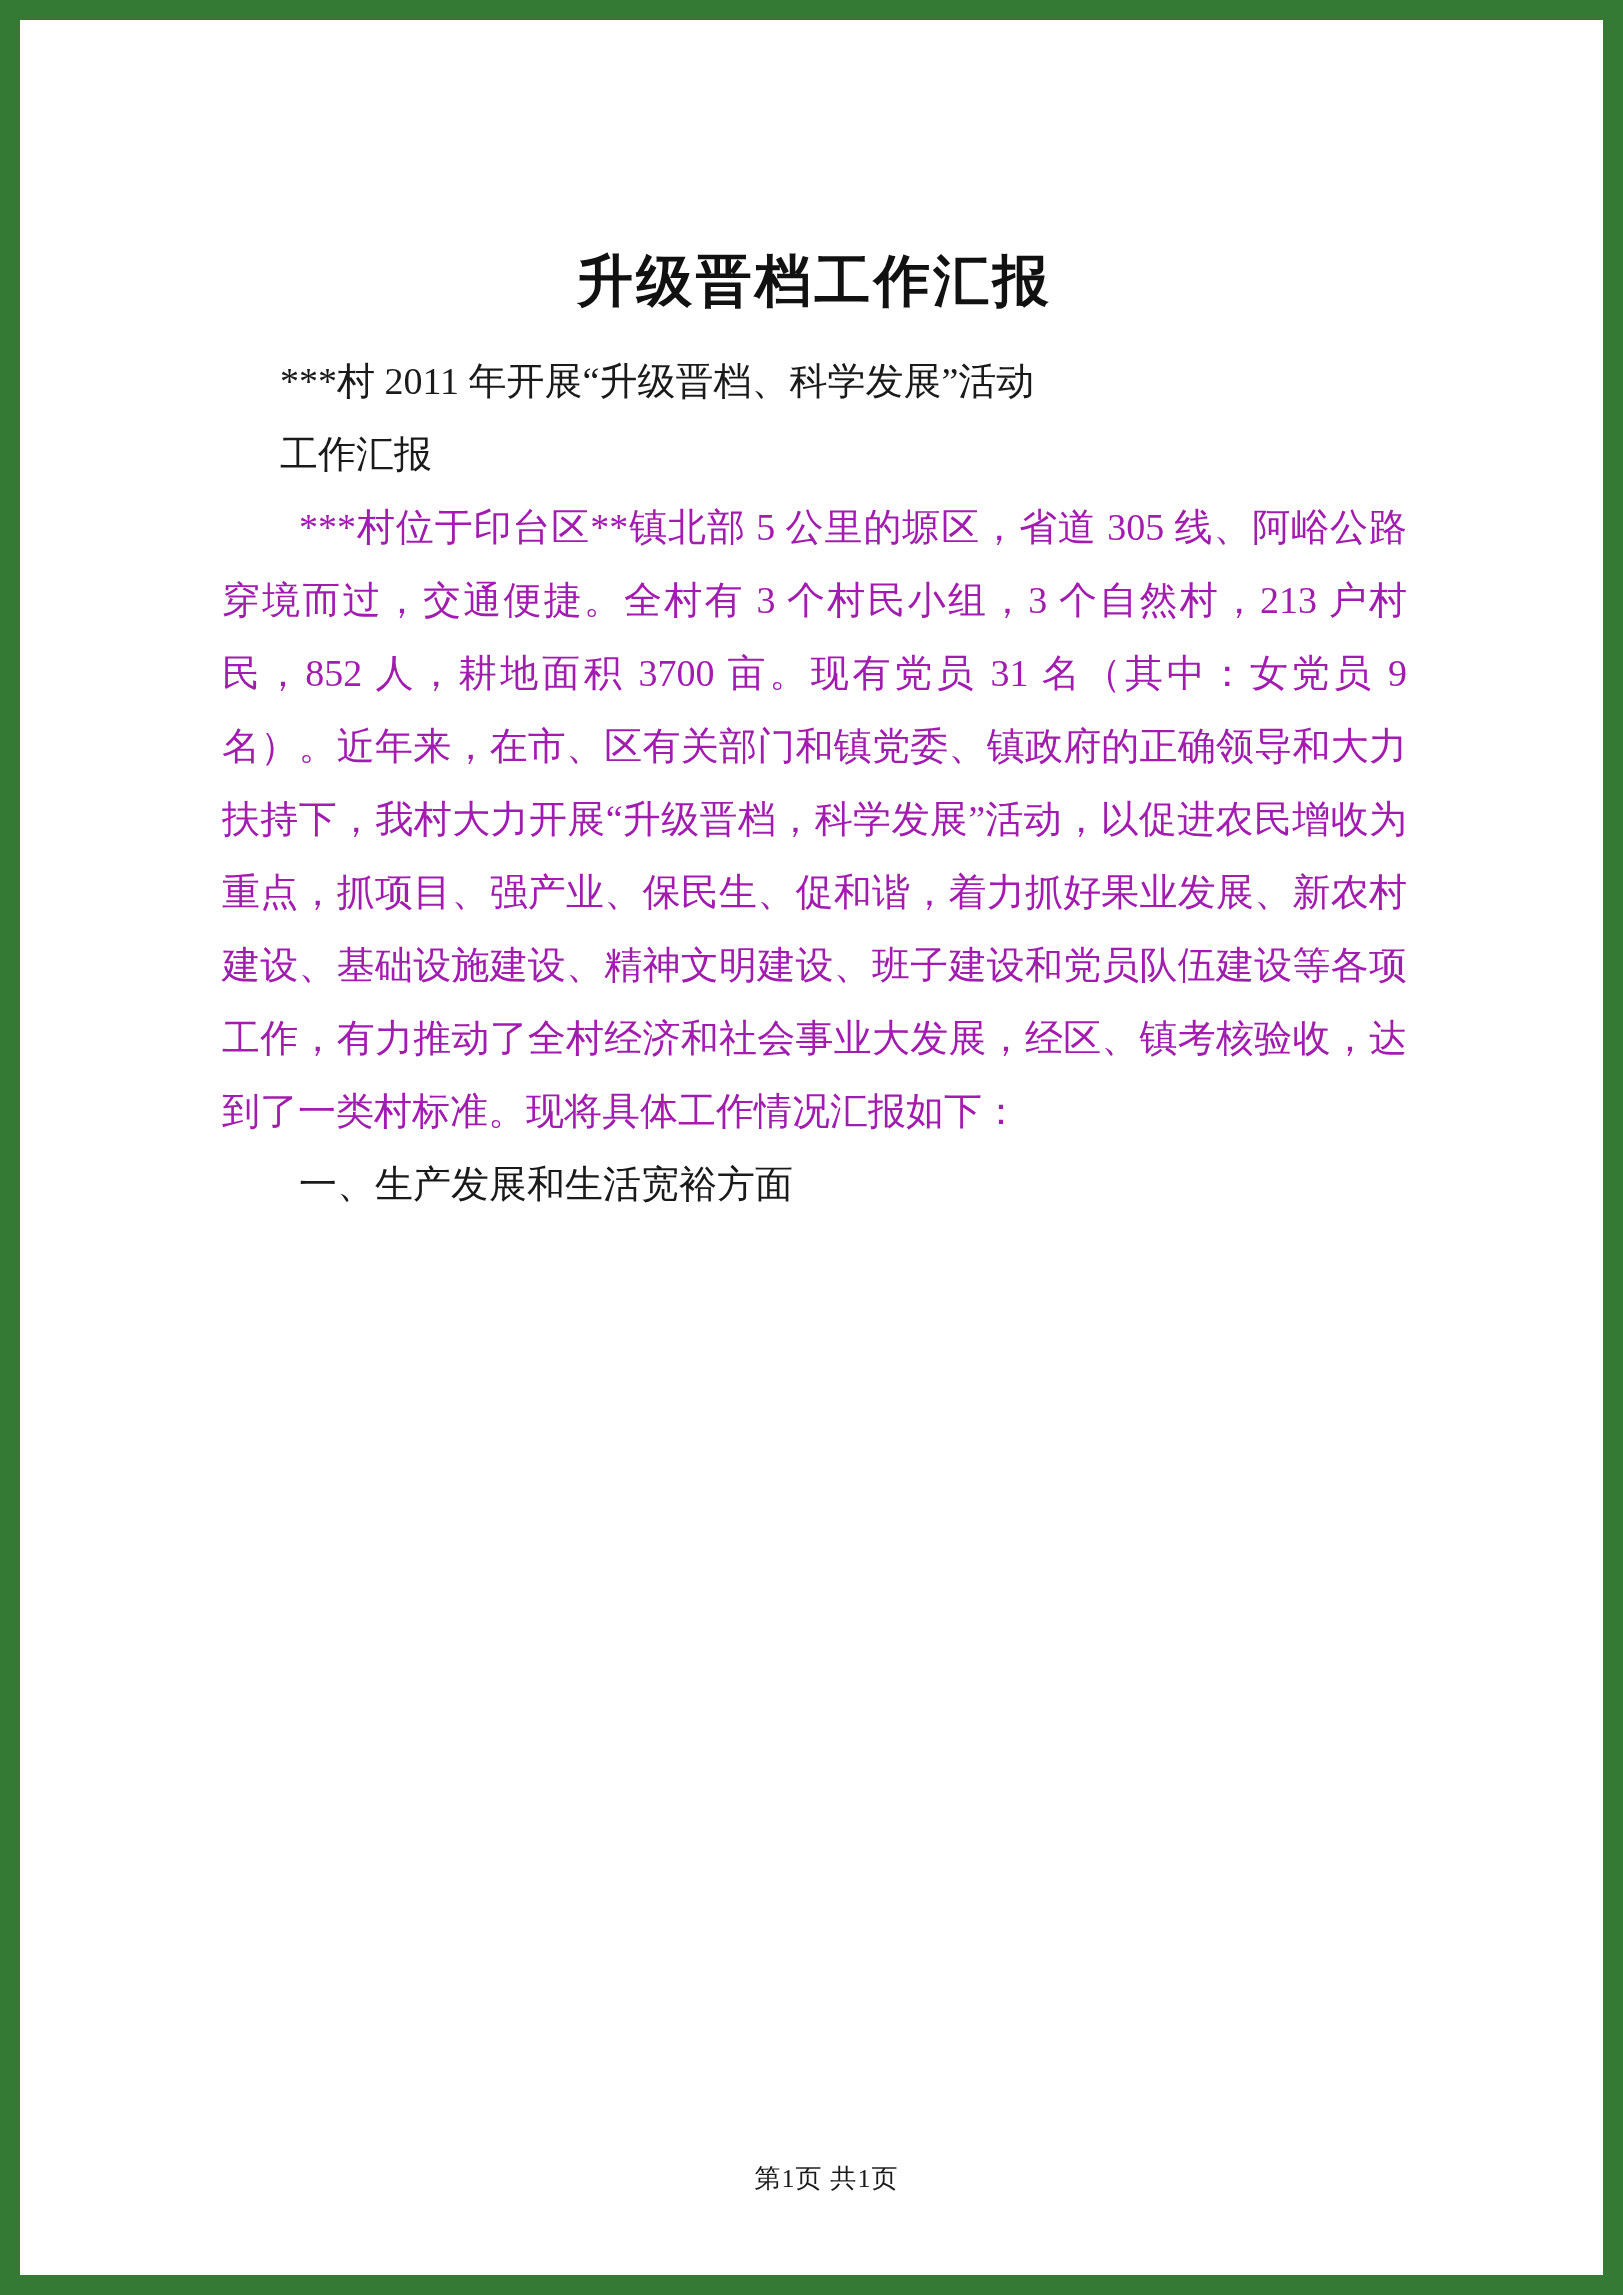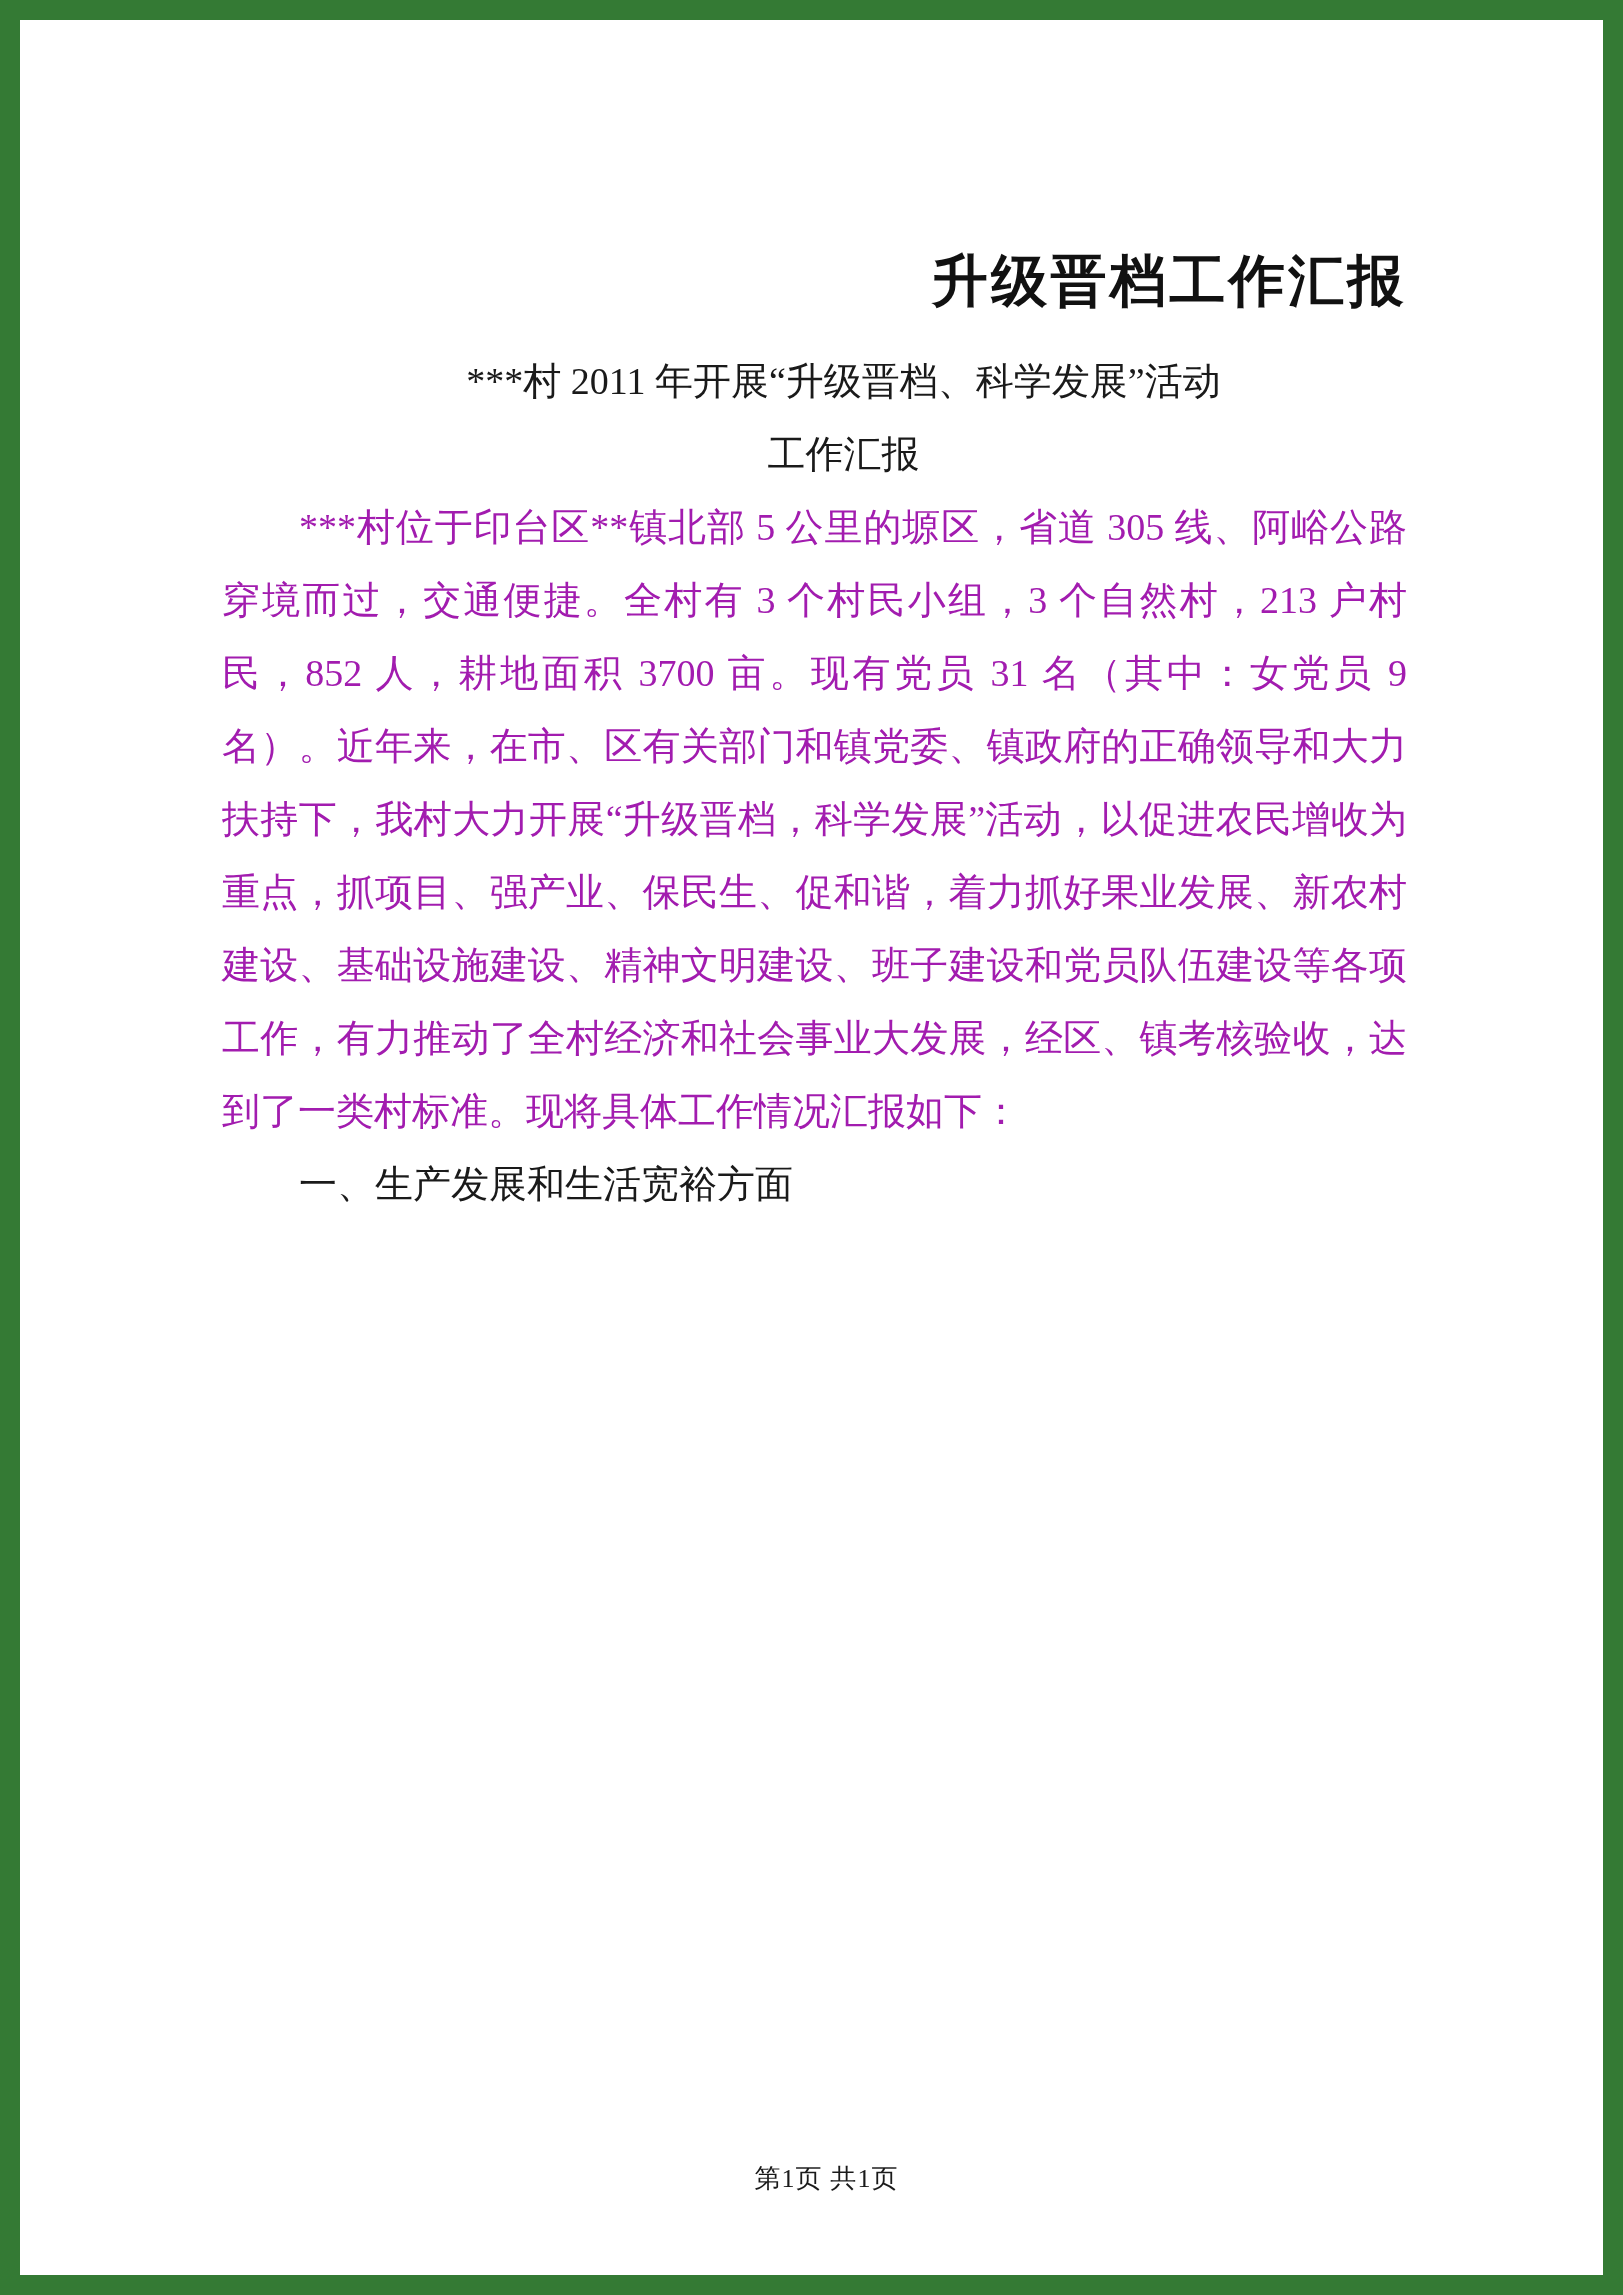--- a/index.html
+++ b/index.html
@@ -16,31 +16,31 @@
     font-family: "Liberation Serif", "DejaVu Serif", serif;
     color: #141414;
     overflow: hidden;
   }
   .content {
     padding: 224px 196px 0 202px;
   }
   .doc-title {
     font-size: 56px;
     font-weight: bold;
-    text-align: right;
+    text-align: center;
     letter-spacing: 3.4px;
     margin: 0 0 25px 0;
     color: #111111;
   }
   .meta-line {
     font-size: 38px;
     line-height: 73px;
     margin: 0;
     text-indent: 58px;
-    text-align: center;
+    text-align: left;
     color: #1a1a1a;
   }
   .body-para {
     font-size: 38px;
     line-height: 73px;
     margin: 0;
     text-indent: 77px;
     text-align: justify;
     text-justify: inter-ideograph;
     color: #a21caf;

